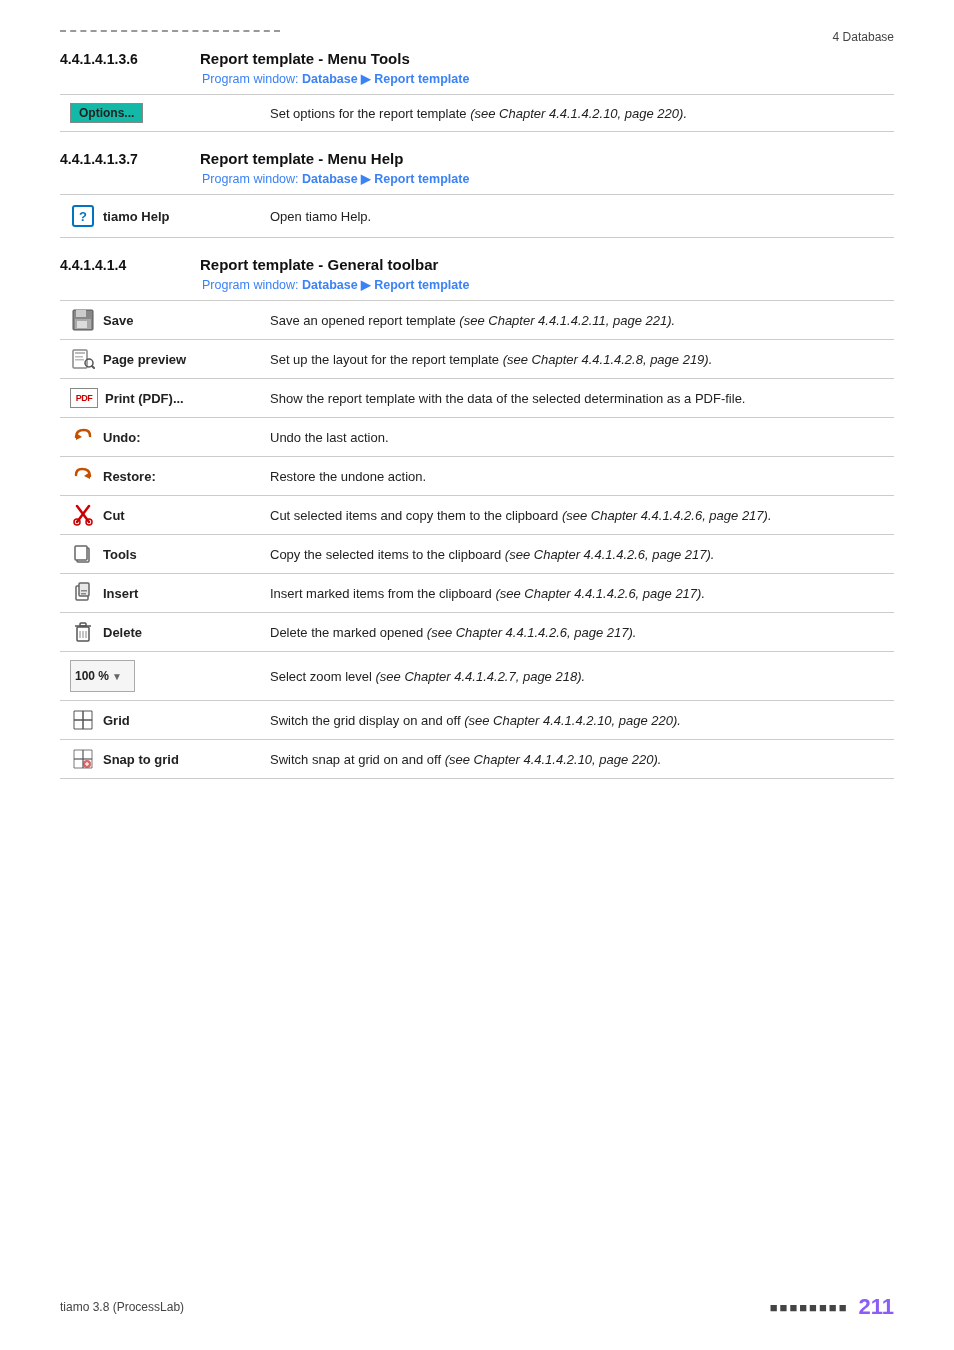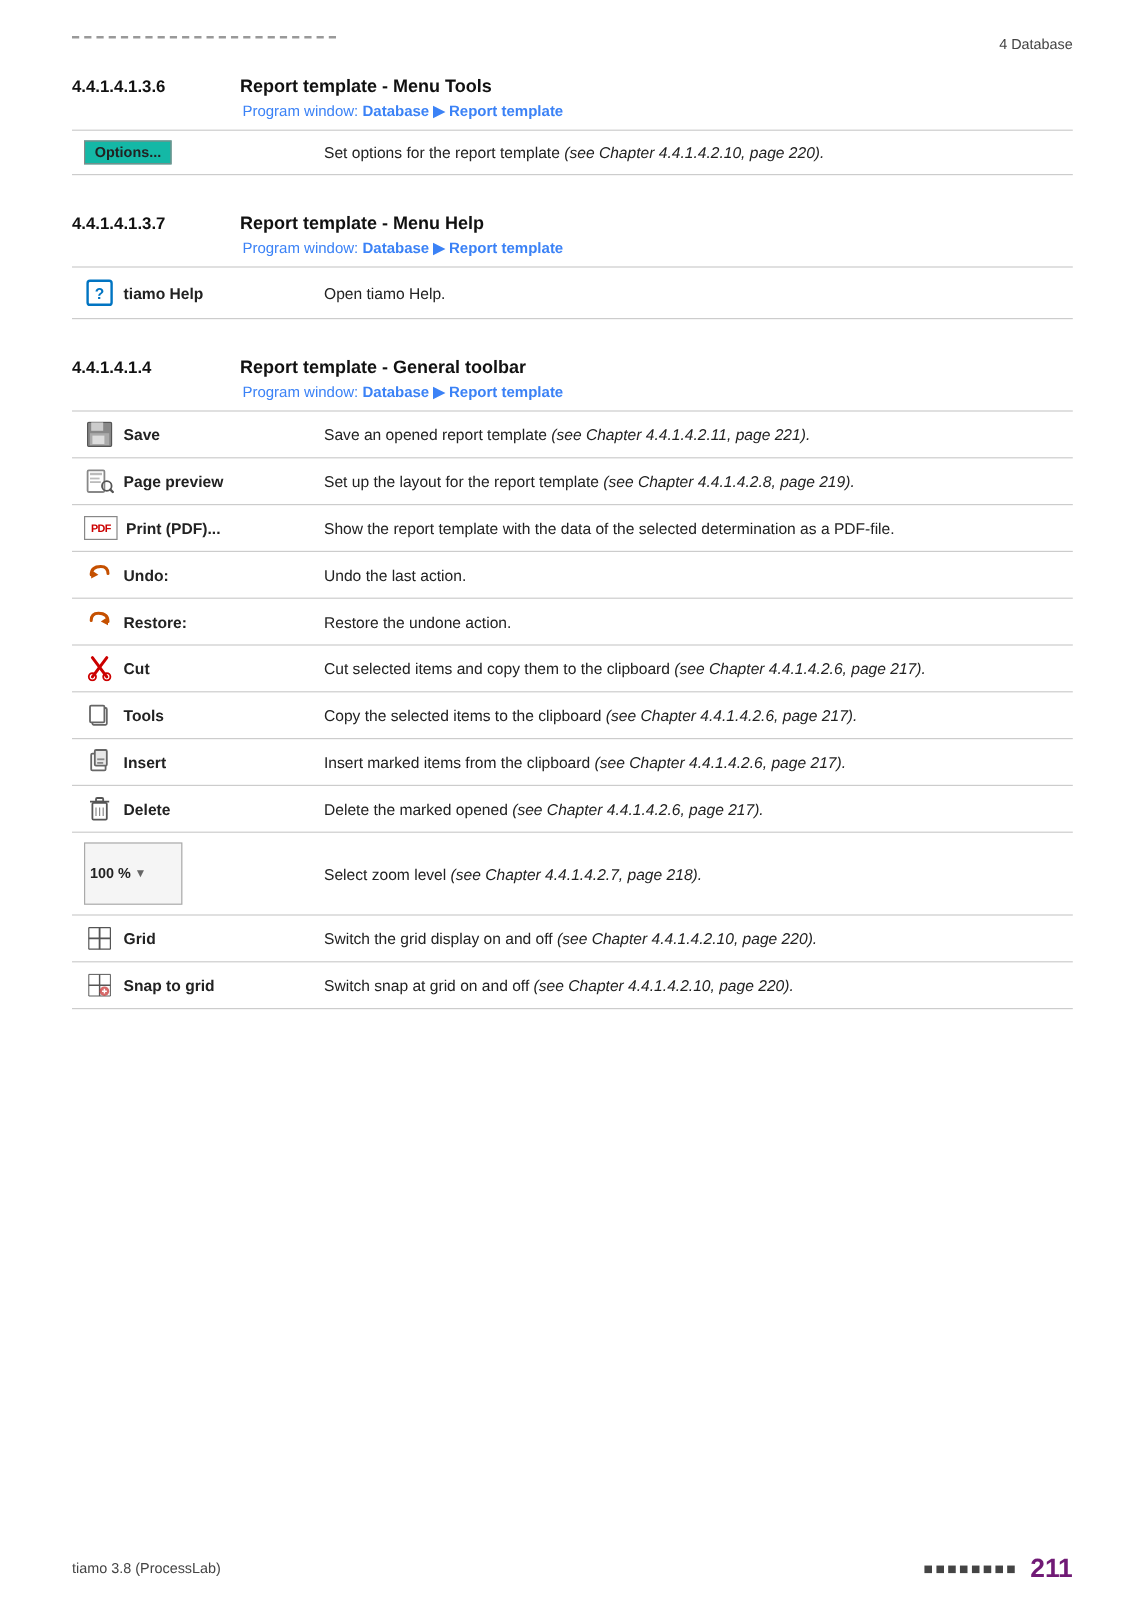--- a/index.html
+++ b/index.html
@@ -28,21 +28,21 @@
       position: absolute;
       top: 30px;
       right: 60px;
       font-size: 12px;
       color: #444;
     }
     .section-heading {
       display: flex;
       align-items: baseline;
       gap: 30px;
-      margin-top: 32px;
+      margin-top: 18px;
       margin-bottom: 4px;
     }
     .section-num {
       font-weight: bold;
       font-size: 14px;
       min-width: 110px;
       color: #111;
     }
     .section-title {
       font-weight: bold;
@@ -114,45 +114,45 @@
       border: 1px solid #888;
       font-size: 9px;
       font-weight: bold;
       color: #c00;
       display: flex; align-items: center; justify-content: center;
       letter-spacing: -0.5px;
     }
     .zoom-box {
       display: flex; align-items: center;
       border: 1px solid #aaa;
-      padding: 18px 4px;
+      padding: 8px 4px;
       font-size: 12px;
       gap: 3px;
       background: #f5f5f5;
-      width: 82px;
+      width: 65px;
     }
     .zoom-arrow {
       font-size: 10px; color: #666;
     }
     .italic { font-style: italic; }
     .footer {
       position: absolute;
       bottom: 30px;
       left: 60px;
       right: 60px;
       display: flex;
       justify-content: space-between;
       align-items: center;
       font-size: 12px;
       color: #444;
     }
     .footer-page {
       font-size: 22px;
       font-weight: bold;
-      color: #701a75;
+      color: #8b5cf6;
     }
     .footer-dots {
       letter-spacing: 2px;
       font-size: 13px;
     }
     .options-btn {
       display: inline-block;
       border: 1px solid #888;
       padding: 2px 8px;
       font-size: 12px;

